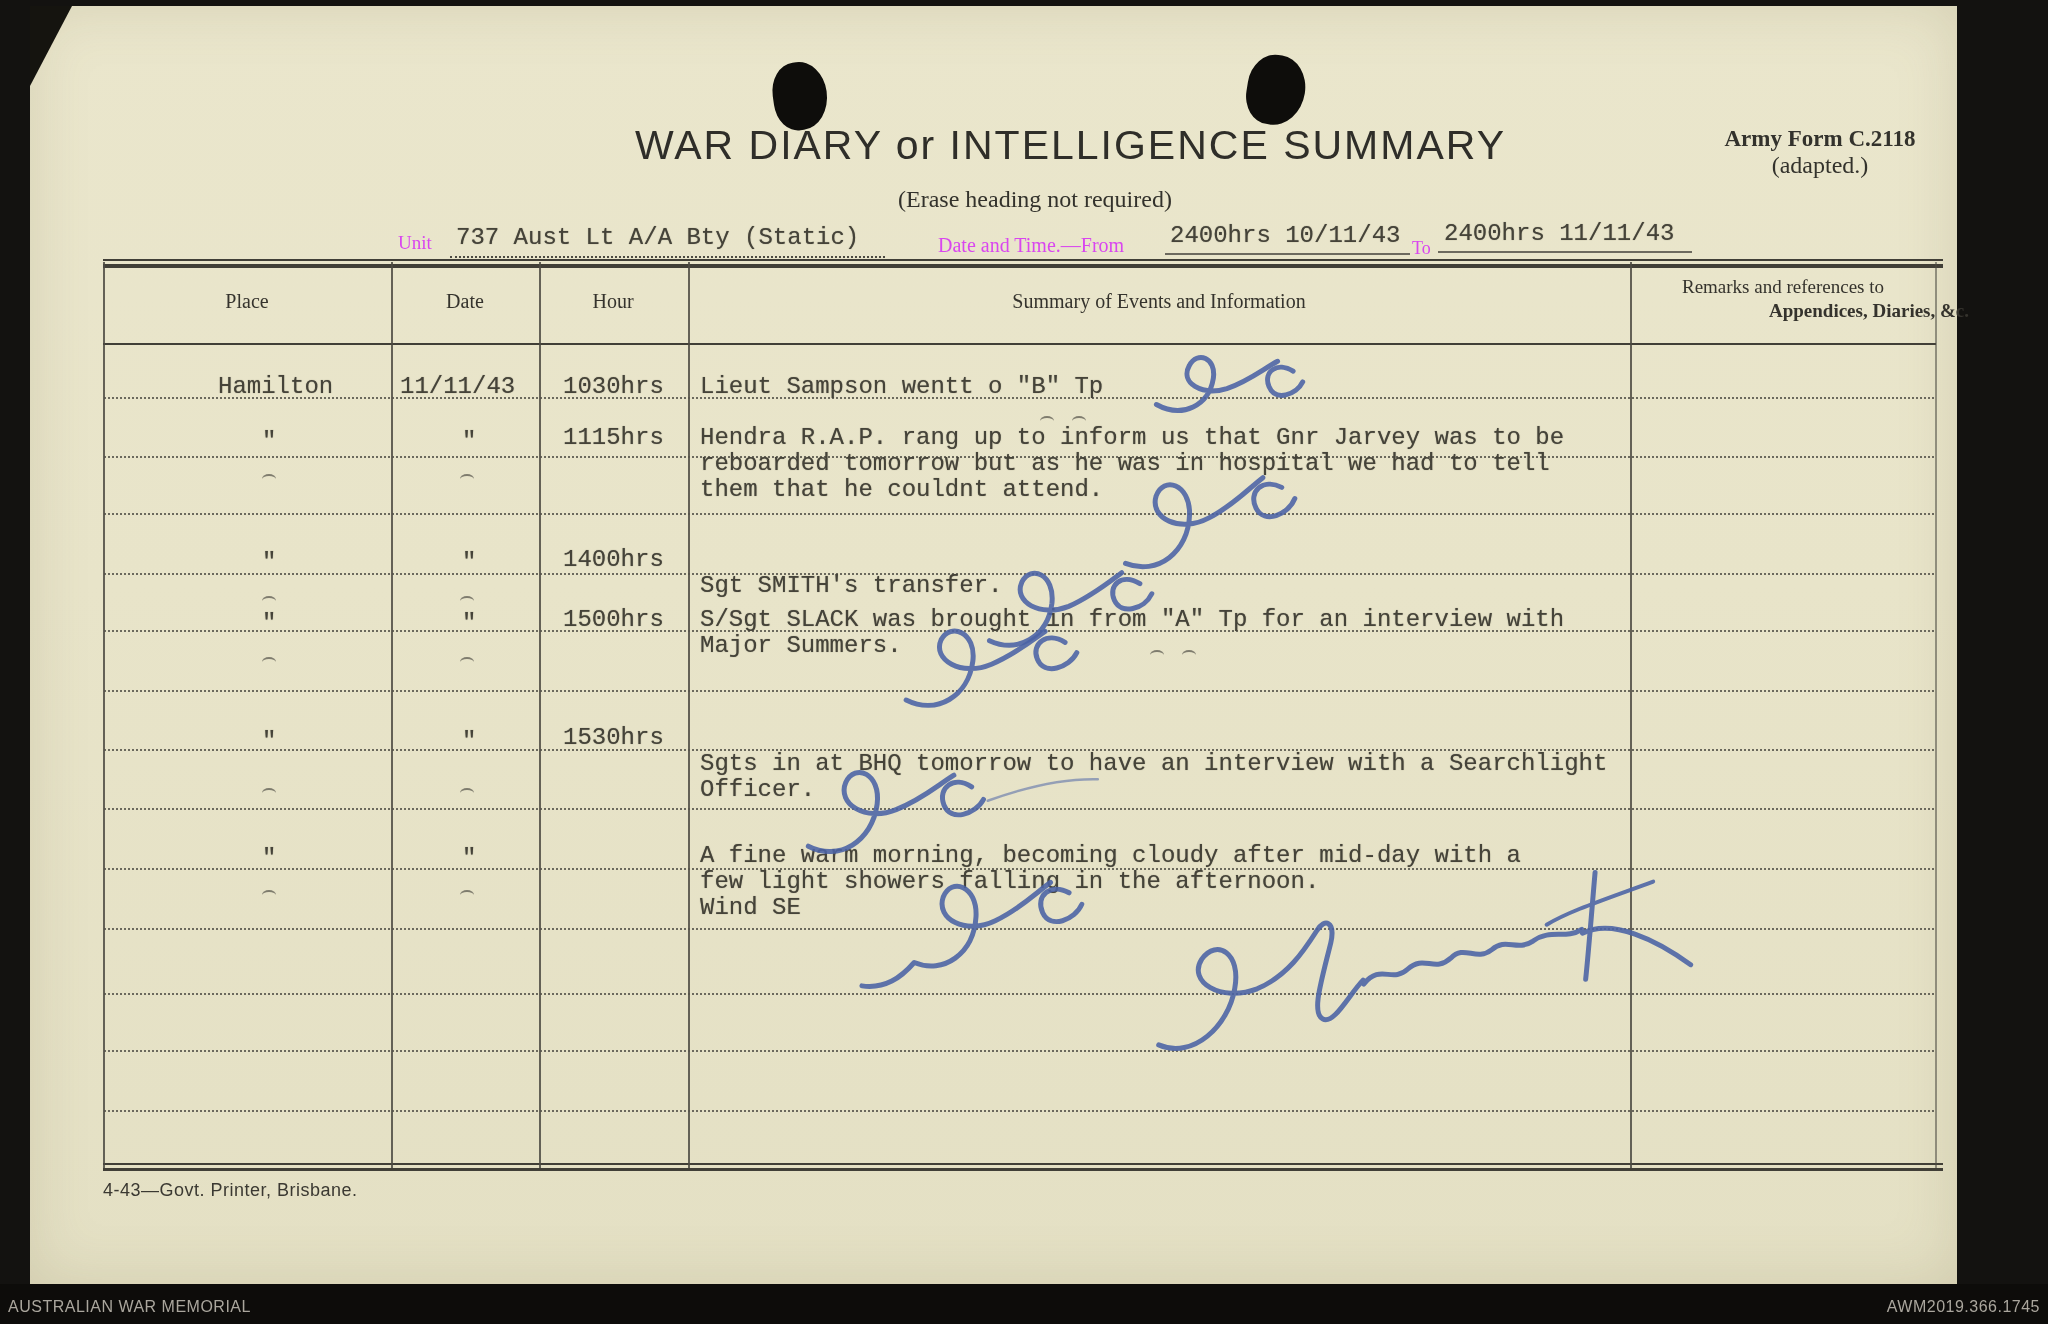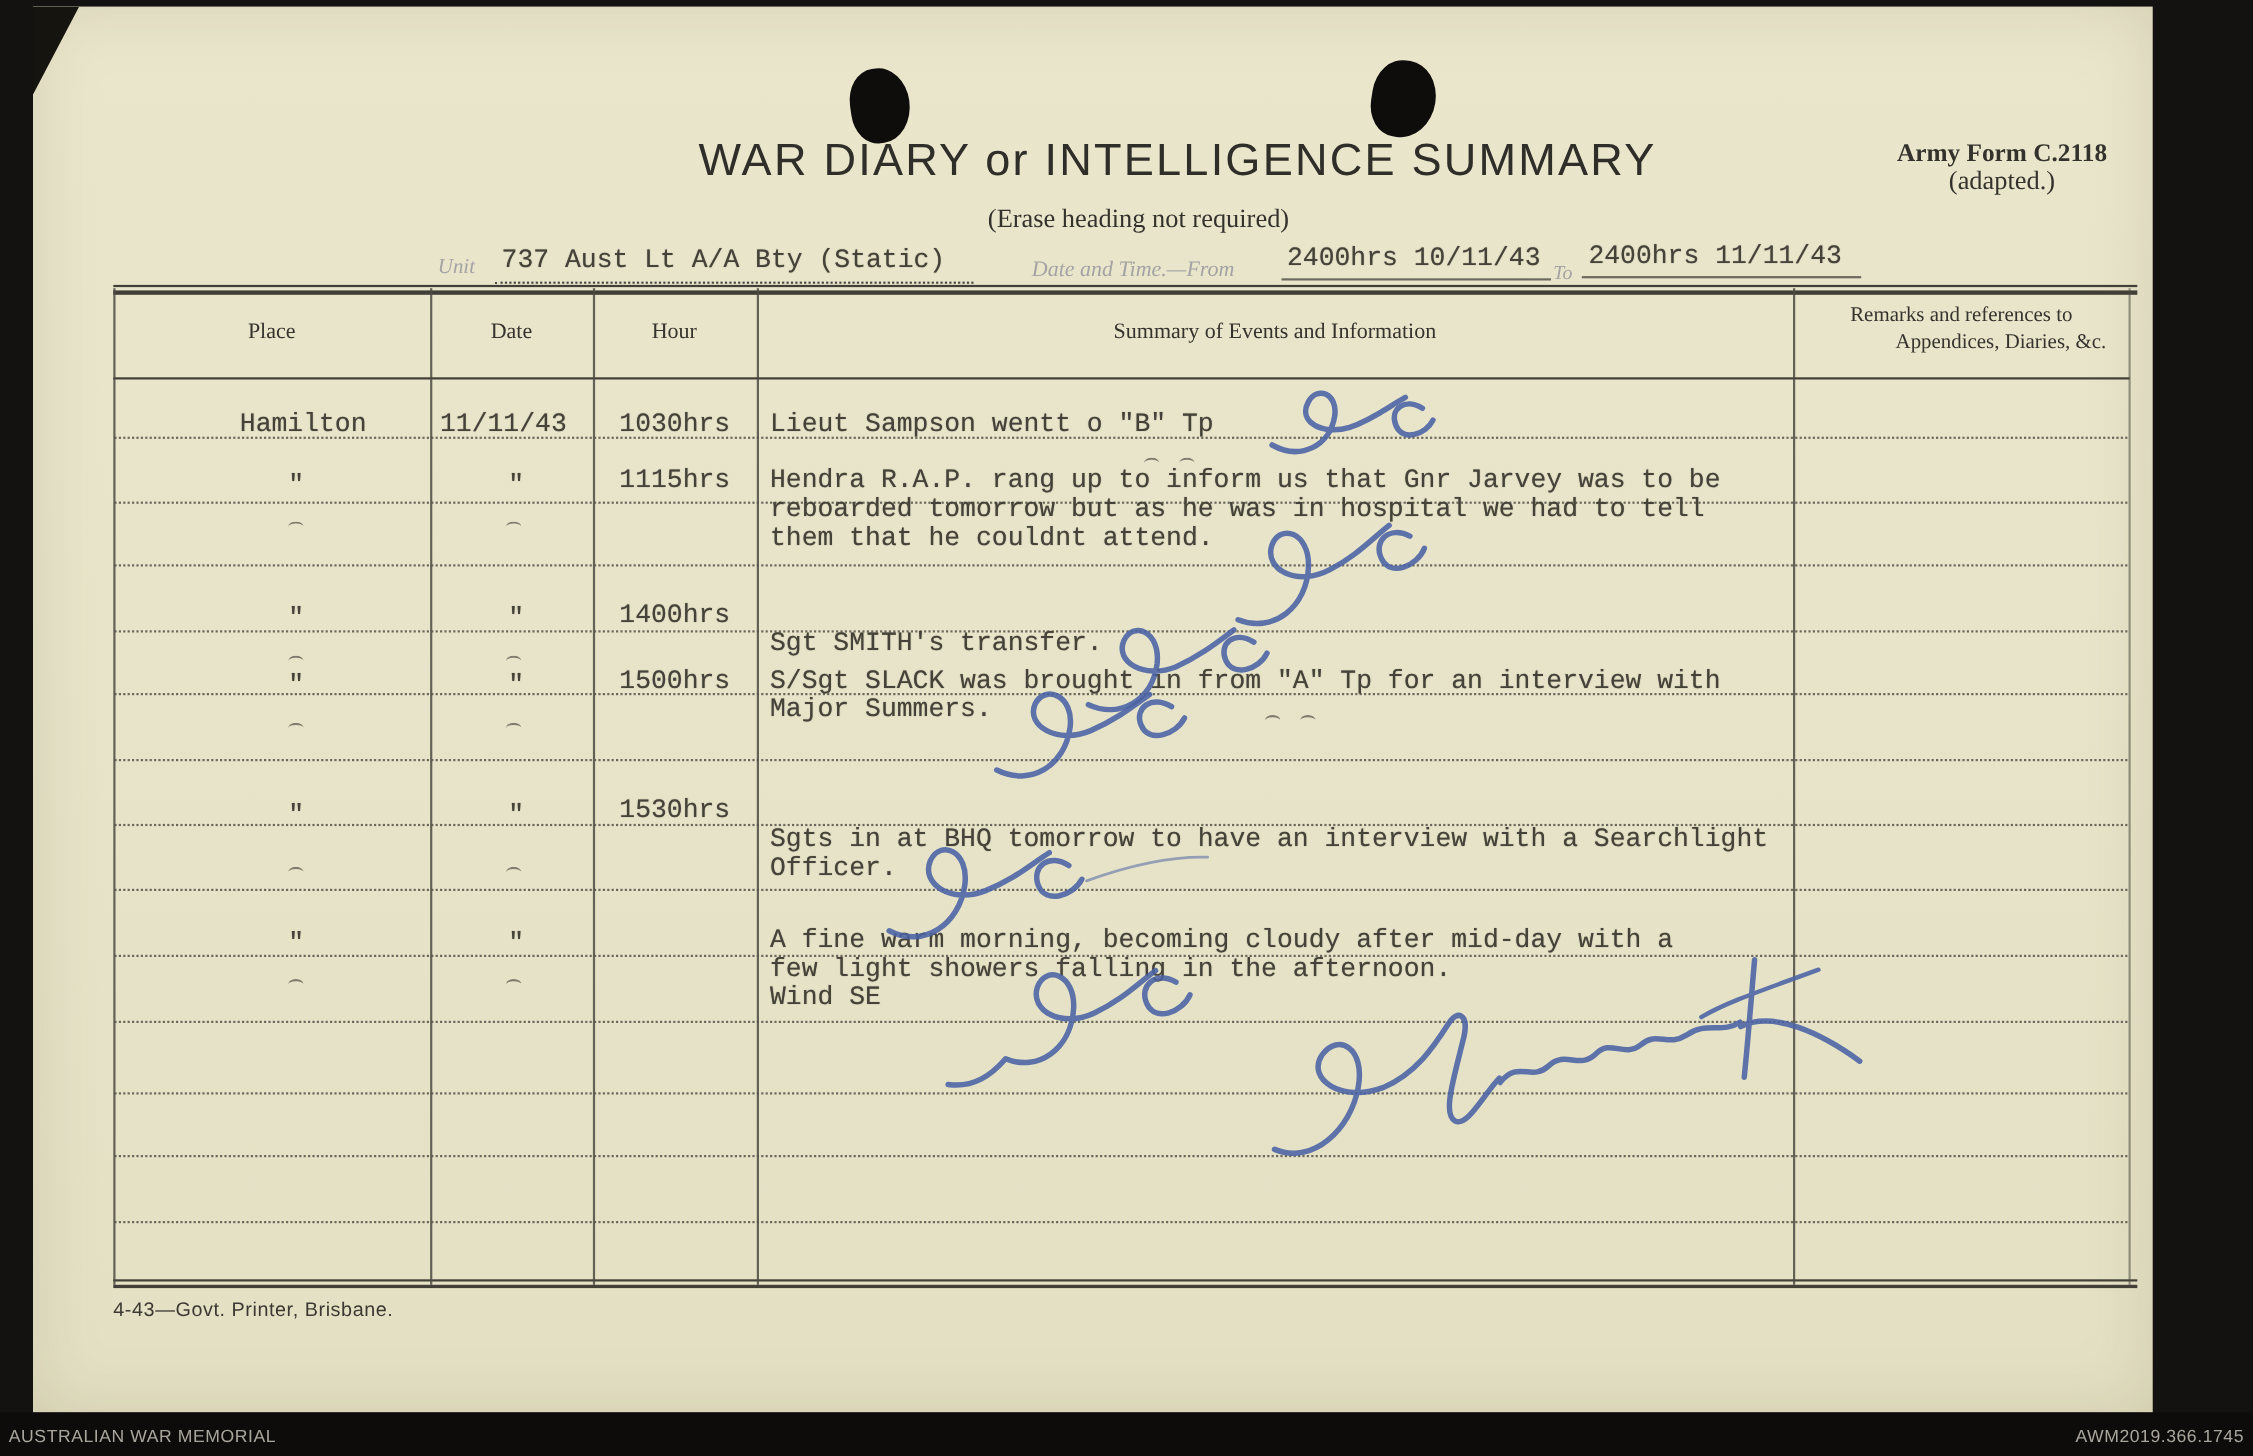--- a/index.html
+++ b/index.html
@@ -10,21 +10,21 @@
   #paper{position:absolute;left:30px;top:6px;width:1927px;height:1278px;
          background:linear-gradient(180deg,#eae6cc 0%,#e8e4c9 45%,#e4e0c4 100%);
          box-shadow:inset 0 0 60px rgba(120,110,70,.18);}
   .corner-wedge{position:absolute;left:30px;top:6px;width:42px;height:80px;background:#15140f;
                 clip-path:polygon(0 0,100% 0,0 100%);}
   .hole{position:absolute;background:#0e0d0b;border-radius:48% 52% 55% 45%;}
   
   .title{font-family:"Liberation Sans","DejaVu Sans",sans-serif;font-size:41px;letter-spacing:2px;
          color:#2f2e29;white-space:nowrap;}
   .serif-sm{font-size:24px;color:#33322c;}
-  .serif-it{font-style:italic;font-size:20px;color:#a3a3a3;white-space:nowrap;}
+  .serif-it{font-size:20px;color:#d946ef;white-space:nowrap;}
   .formno{font-weight:bold;font-size:23px;color:#33322c;white-space:nowrap;}
   .mono{font-family:"Liberation Mono","DejaVu Sans Mono",monospace;font-size:24px;color:#454339;
         white-space:pre;text-shadow:0 0 1px rgba(60,58,48,.55);}
   .hdr{font-size:20px;color:#35332d;text-align:center;}
   .hdr2{font-size:19px;color:#35332d;text-align:center;}
   .center{text-align:center;}
   
   .vline{position:absolute;width:2px;background:#4c4a42;opacity:.85;}
   .hline{position:absolute;background:#413f37;}
   .dotline{position:absolute;height:0;border-top:2px dotted #56544b;opacity:.85;}
@@ -79,21 +79,21 @@
   <div class="vline" style="left:539px;top:262px;height:906px;"></div>
   <div class="vline" style="left:688px;top:262px;height:906px;"></div>
   <div class="vline" style="left:1630px;top:262px;height:906px;"></div>
   <div class="vline" style="left:1935px;top:262px;height:906px;opacity:.55;"></div>
 
   <div class="abs hdr" style="left:177px;top:290px;width:140px;">Place</div>
   <div class="abs hdr" style="left:395px;top:290px;width:140px;">Date</div>
   <div class="abs hdr" style="left:543px;top:290px;width:140px;">Hour</div>
   <div class="abs hdr" style="left:859px;top:290px;width:600px;">Summary of Events and Information</div>
   <div class="abs hdr2" style="left:1633px;top:276px;width:300px;">Remarks and references to</div>
-  <div class="abs hdr2" style="left:1669px;top:300px;width:300px;">Appendices, Diaries, &amp;c.</div>
+  <div class="abs hdr2" style="left:1719px;top:300px;width:300px;font-weight:bold;">Appendices, Diaries, &amp;c.</div>
 
   <div class="dotline" style="left:104px;top:397px;width:1830px;"></div>
   <div class="dotline" style="left:104px;top:456px;width:1830px;"></div>
   <div class="dotline" style="left:104px;top:513px;width:1830px;"></div>
   <div class="dotline" style="left:104px;top:573px;width:1830px;"></div>
   <div class="dotline" style="left:104px;top:630px;width:1830px;"></div>
   <div class="dotline" style="left:104px;top:690px;width:1830px;"></div>
   <div class="dotline" style="left:104px;top:749px;width:1830px;"></div>
   <div class="dotline" style="left:104px;top:808px;width:1830px;"></div>
   <div class="dotline" style="left:104px;top:868px;width:1830px;"></div>

